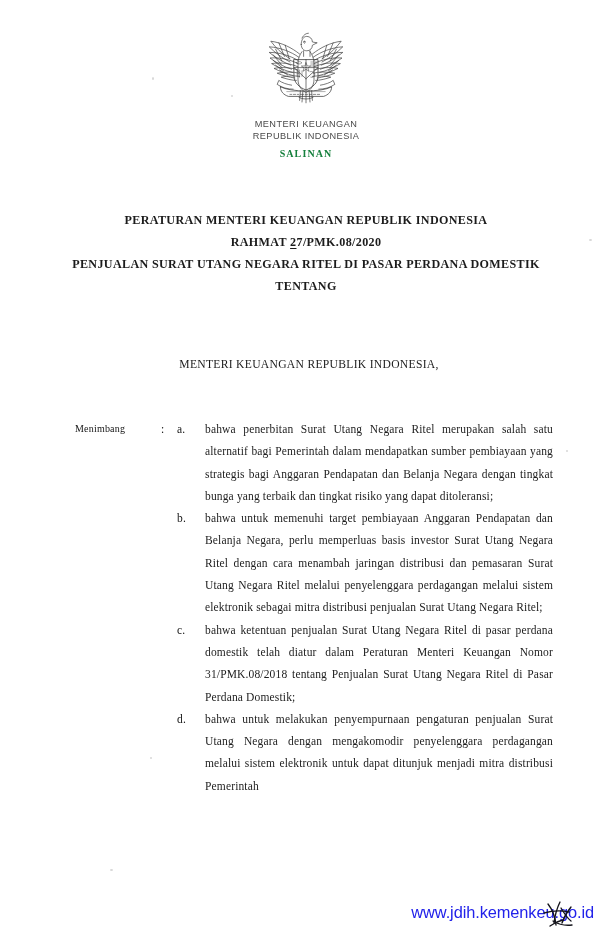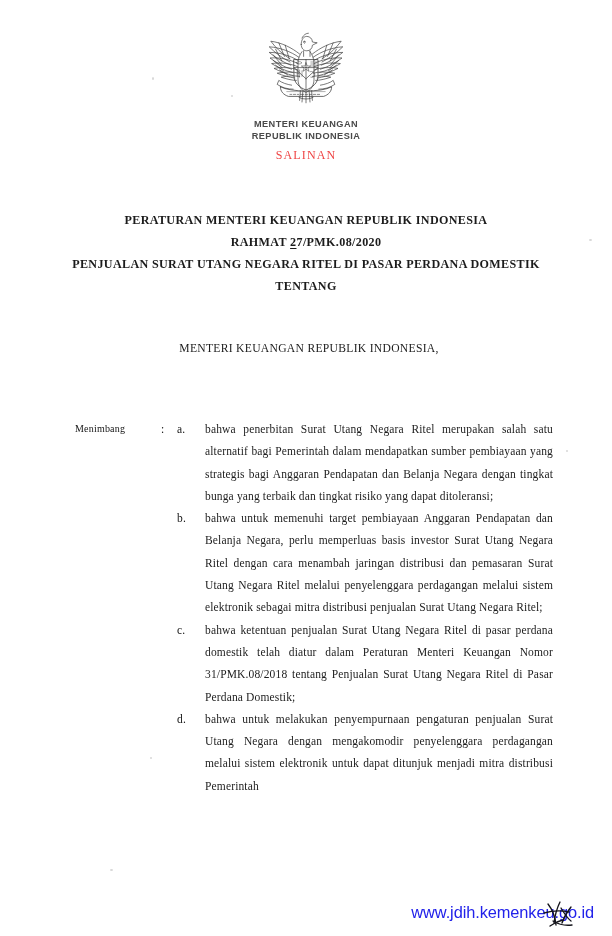--- a/index.html
+++ b/index.html
@@ -42,29 +42,28 @@
     right: 0;
     top: 118px;
     text-align: center;
   }
   .ministry-line {
     font-family: "Liberation Sans", "DejaVu Sans", sans-serif;
     font-size: 9.2px;
     letter-spacing: 0.45px;
     line-height: 12.2px;
     color: #4a4a4a;
-    font-weight: bold;
   }
   .salinan {
     margin-top: 6px;
     font-family: "Liberation Serif", "DejaVu Serif", serif;
-    font-weight: normal;
-    font-size: 12px;
+    font-weight: bold;
+    font-size: 10px;
     letter-spacing: 1.1px;
-    color: #ef4444;
+    color: #15803d;
   }
 
   
   .title-block {
     position: absolute;
     left: 40px;
     right: 40px;
     top: 209px;
     text-align: center;
     font-weight: bold;
@@ -89,21 +88,21 @@
     top: 312px;
   }
   .preamble-line {
     font-size: 11.6px;
     letter-spacing: 0.3px;
     line-height: 18px;
     text-align: center;
     padding-left: 6px;
     color: #1c1c1c;
   }
-  .preamble-line.second { margin-top: 28px; }
+  .preamble-line.second { margin-top: 44px; }
 
   
   .considerations {
     position: absolute;
     left: 75px;
     top: 418px;
     width: 478px;
   }
   .cons-row {
     display: flex;

